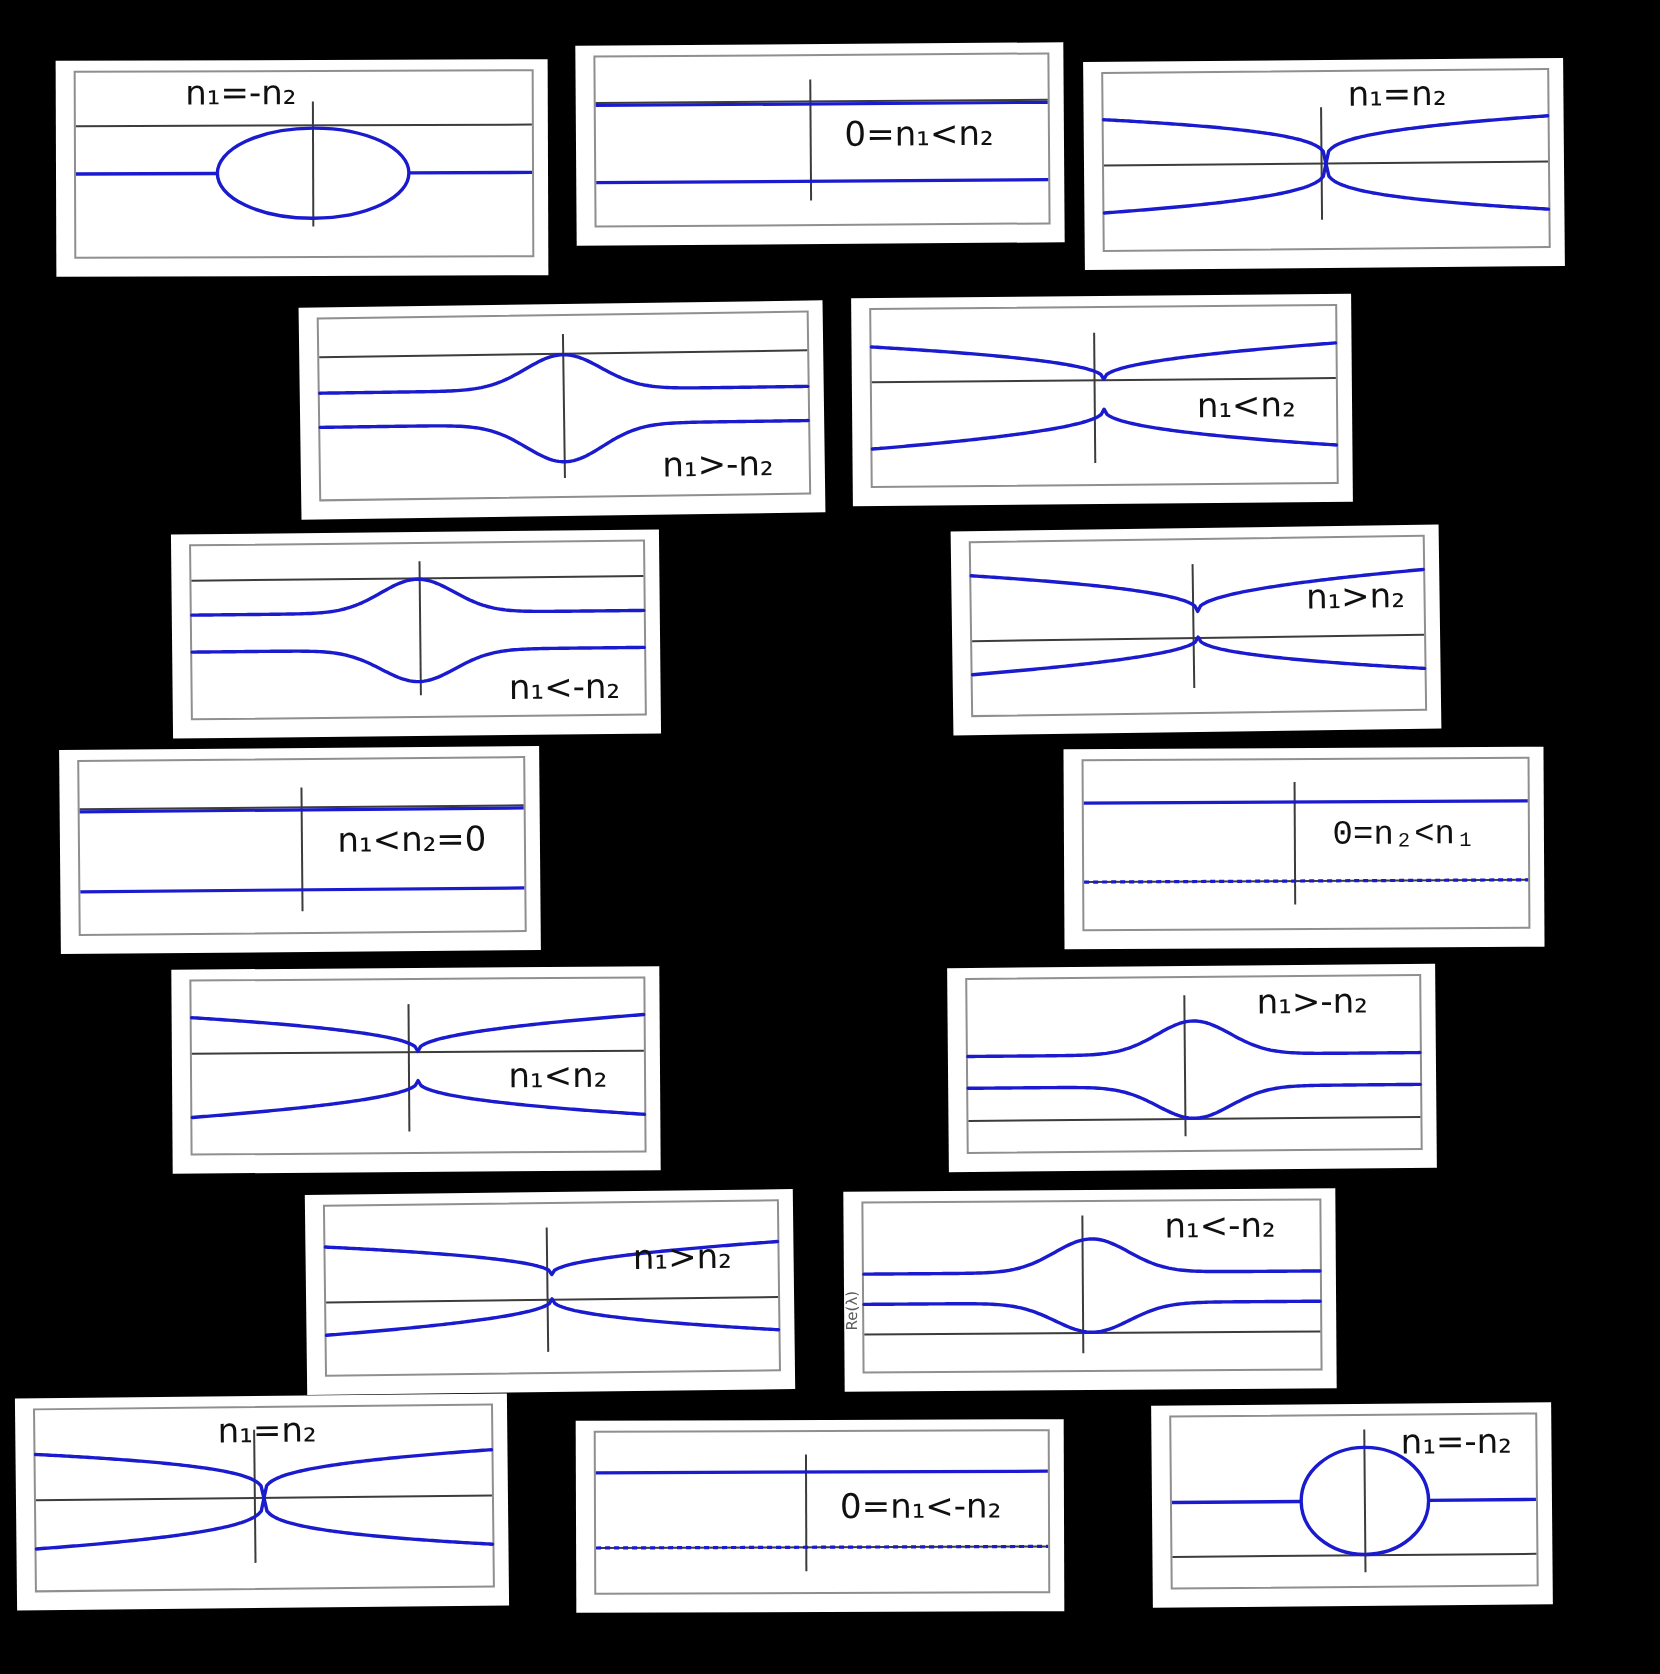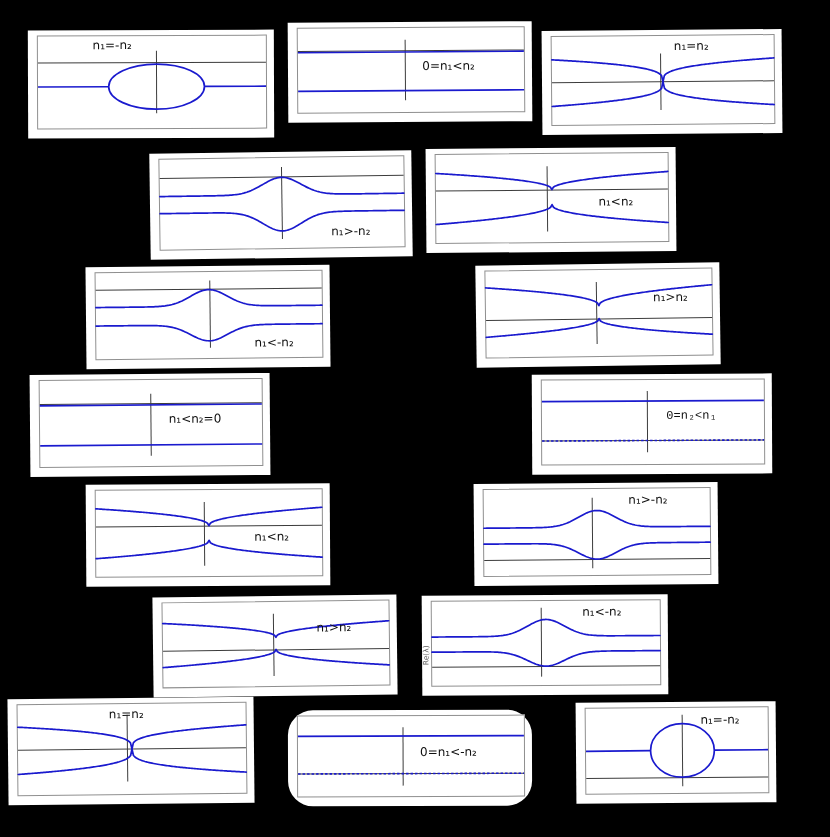--- a/index.html
+++ b/index.html
@@ -14,21 +14,21 @@
     background:#ffffff;
   }
   .plot-box{
     position:absolute;left:9px;right:7px;top:5px;bottom:9px;
     border:1px solid #8f8f8f;
     background:#ffffff;
   }
   .plot-svg{position:absolute;left:0;top:0;width:100%;height:100%;display:block;overflow:visible;}
   .plot-label{
     position:absolute;
-    font-size:12px;
+    font-size:17px;
     color:#101010;
     white-space:nowrap;
     line-height:1;
   }
   .ylabel{
     position:absolute;
     left:-16px;top:58%;
     transform:rotate(-90deg);
     transform-origin:center;
     font-size:7.5px;
@@ -189,21 +189,21 @@
       <div class="plot-box" style="border-color: rgb(143, 143, 143);">
         <svg viewBox="0 0 200 100" preserveAspectRatio="none" class="plot-svg">
           <line x1="0" y1="50" x2="200" y2="50" stroke="#3c3c3c" stroke-width="1" vector-effect="non-scaling-stroke" fill="none"></line>
           <line x1="96" y1="12" x2="96" y2="86" stroke="#3c3c3c" stroke-width="1" vector-effect="non-scaling-stroke" fill="none"></line>
           <path d="M0.00,24.50L1.25,24.60L2.50,24.69L3.75,24.79L5.00,24.89L6.25,24.99L7.50,25.09L8.75,25.19L10.00,25.29L11.25,25.40L12.50,25.50L13.75,25.61L15.00,25.71L16.25,25.82L17.50,25.93L18.75,26.04L20.00,26.15L21.25,26.26L22.50,26.38L23.75,26.49L25.00,26.61L26.25,26.73L27.50,26.85L28.75,26.97L30.00,27.09L31.25,27.21L32.50,27.34L33.75,27.46L35.00,27.59L36.25,27.72L37.50,27.85L38.75,27.99L40.00,28.12L41.25,28.26L42.50,28.40L43.75,28.54L45.00,28.69L46.25,28.83L47.50,28.98L48.75,29.13L50.00,29.29L51.25,29.44L52.50,29.60L53.75,29.77L55.00,29.93L56.25,30.10L57.50,30.27L58.75,30.45L60.00,30.63L61.25,30.81L62.50,31.00L63.75,31.19L65.00,31.39L66.25,31.59L67.50,31.80L68.75,32.01L70.00,32.23L71.25,32.46L72.50,32.69L73.75,32.93L75.00,33.18L76.25,33.43L77.50,33.70L78.75,33.98L80.00,34.27L81.25,34.57L82.50,34.88L83.75,35.22L85.00,35.57L86.25,35.94L87.50,36.33L88.75,36.76L90.00,37.22L91.25,37.72L92.50,38.28L93.75,38.90L95.00,39.62L96.25,40.48L97.50,41.57L98.75,43.15L100.00,50.00L101.25,43.15L102.50,41.57L103.75,40.48L105.00,39.62L106.25,38.90L107.50,38.28L108.75,37.72L110.00,37.22L111.25,36.76L112.50,36.33L113.75,35.94L115.00,35.57L116.25,35.22L117.50,34.88L118.75,34.57L120.00,34.27L121.25,33.98L122.50,33.70L123.75,33.43L125.00,33.18L126.25,32.93L127.50,32.69L128.75,32.46L130.00,32.23L131.25,32.01L132.50,31.80L133.75,31.59L135.00,31.39L136.25,31.19L137.50,31.00L138.75,30.81L140.00,30.63L141.25,30.45L142.50,30.27L143.75,30.10L145.00,29.93L146.25,29.77L147.50,29.60L148.75,29.44L150.00,29.29L151.25,29.13L152.50,28.98L153.75,28.83L155.00,28.69L156.25,28.54L157.50,28.40L158.75,28.26L160.00,28.12L161.25,27.99L162.50,27.85L163.75,27.72L165.00,27.59L166.25,27.46L167.50,27.34L168.75,27.21L170.00,27.09L171.25,26.97L172.50,26.85L173.75,26.73L175.00,26.61L176.25,26.49L177.50,26.38L178.75,26.26L180.00,26.15L181.25,26.04L182.50,25.93L183.75,25.82L185.00,25.71L186.25,25.61L187.50,25.50L188.75,25.40L190.00,25.29L191.25,25.19L192.50,25.09L193.75,24.99L195.00,24.89L196.25,24.79L197.50,24.69L198.75,24.60L200.00,24.50" stroke="#1a1ace" stroke-width="1.7" fill="none" vector-effect="non-scaling-stroke" stroke-linejoin="round" stroke-linecap="round"></path>
           <path d="M0.00,77.00L1.25,76.90L2.50,76.80L3.75,76.69L5.00,76.59L6.25,76.48L7.50,76.38L8.75,76.27L10.00,76.16L11.25,76.05L12.50,75.94L13.75,75.83L15.00,75.72L16.25,75.60L17.50,75.49L18.75,75.37L20.00,75.25L21.25,75.13L22.50,75.01L23.75,74.89L25.00,74.77L26.25,74.64L27.50,74.52L28.75,74.39L30.00,74.26L31.25,74.13L32.50,74.00L33.75,73.86L35.00,73.73L36.25,73.59L37.50,73.45L38.75,73.31L40.00,73.16L41.25,73.02L42.50,72.87L43.75,72.72L45.00,72.57L46.25,72.41L47.50,72.25L48.75,72.09L50.00,71.93L51.25,71.76L52.50,71.60L53.75,71.42L55.00,71.25L56.25,71.07L57.50,70.89L58.75,70.70L60.00,70.51L61.25,70.32L62.50,70.12L63.75,69.91L65.00,69.71L66.25,69.49L67.50,69.27L68.75,69.05L70.00,68.81L71.25,68.58L72.50,68.33L73.75,68.08L75.00,67.81L76.25,67.54L77.50,67.26L78.75,66.97L80.00,66.66L81.25,66.34L82.50,66.01L83.75,65.65L85.00,65.28L86.25,64.89L87.50,64.47L88.75,64.02L90.00,63.53L91.25,63.00L92.50,62.41L93.75,61.75L95.00,60.99L96.25,60.08L97.50,58.93L98.75,57.25L100.00,50.00L101.25,57.25L102.50,58.93L103.75,60.08L105.00,60.99L106.25,61.75L107.50,62.41L108.75,63.00L110.00,63.53L111.25,64.02L112.50,64.47L113.75,64.89L115.00,65.28L116.25,65.65L117.50,66.01L118.75,66.34L120.00,66.66L121.25,66.97L122.50,67.26L123.75,67.54L125.00,67.81L126.25,68.08L127.50,68.33L128.75,68.58L130.00,68.81L131.25,69.05L132.50,69.27L133.75,69.49L135.00,69.71L136.25,69.91L137.50,70.12L138.75,70.32L140.00,70.51L141.25,70.70L142.50,70.89L143.75,71.07L145.00,71.25L146.25,71.42L147.50,71.60L148.75,71.76L150.00,71.93L151.25,72.09L152.50,72.25L153.75,72.41L155.00,72.57L156.25,72.72L157.50,72.87L158.75,73.02L160.00,73.16L161.25,73.31L162.50,73.45L163.75,73.59L165.00,73.73L166.25,73.86L167.50,74.00L168.75,74.13L170.00,74.26L171.25,74.39L172.50,74.52L173.75,74.64L175.00,74.77L176.25,74.89L177.50,75.01L178.75,75.13L180.00,75.25L181.25,75.37L182.50,75.49L183.75,75.60L185.00,75.72L186.25,75.83L187.50,75.94L188.75,76.05L190.00,76.16L191.25,76.27L192.50,76.38L193.75,76.48L195.00,76.59L196.25,76.69L197.50,76.80L198.75,76.90L200.00,77.00" stroke="#1a1ace" stroke-width="1.7" fill="none" vector-effect="non-scaling-stroke" stroke-linejoin="round" stroke-linecap="round"></path>
         </svg>
         <div class="plot-label" style="left: 40%; top: 4%; color: rgb(16, 16, 16);">n₁=n₂</div>
       </div>
     </div>
-    <div class="panel-card" style="left: 288px; top: 710px; width: 244px; height: 96px; transform: rotate(-0.2deg); border-radius: 25px;">
+    <div class="panel-card" style="left: 288px; top: 710px; width: 244px; height: 96px; transform: rotate(-0.2deg);">
       <div class="plot-box" style="border-color: rgb(143, 143, 143);">
         <svg viewBox="0 0 200 100" preserveAspectRatio="none" class="plot-svg">
           <line x1="0" y1="72" x2="200" y2="72" stroke="#3c3c3c" stroke-width="1" vector-effect="non-scaling-stroke" fill="none"></line>
           <line x1="93" y1="14.000000000000002" x2="93" y2="87" stroke="#3c3c3c" stroke-width="1" vector-effect="non-scaling-stroke" fill="none"></line>
           <line x1="0" y1="25" x2="200" y2="25" stroke="#1a1ace" stroke-width="1.6" vector-effect="non-scaling-stroke" fill="none"></line>
           <line x1="0" y1="72" x2="200" y2="72" stroke="#1a1ace" stroke-width="1.6" vector-effect="non-scaling-stroke" fill="none" stroke-dasharray="2.5 2"></line>
         </svg>
         <div class="plot-label" style="left: 54%; top: 38%; color: rgb(16, 16, 16);">0=n₁&lt;-n₂</div>
       </div>
     </div>

